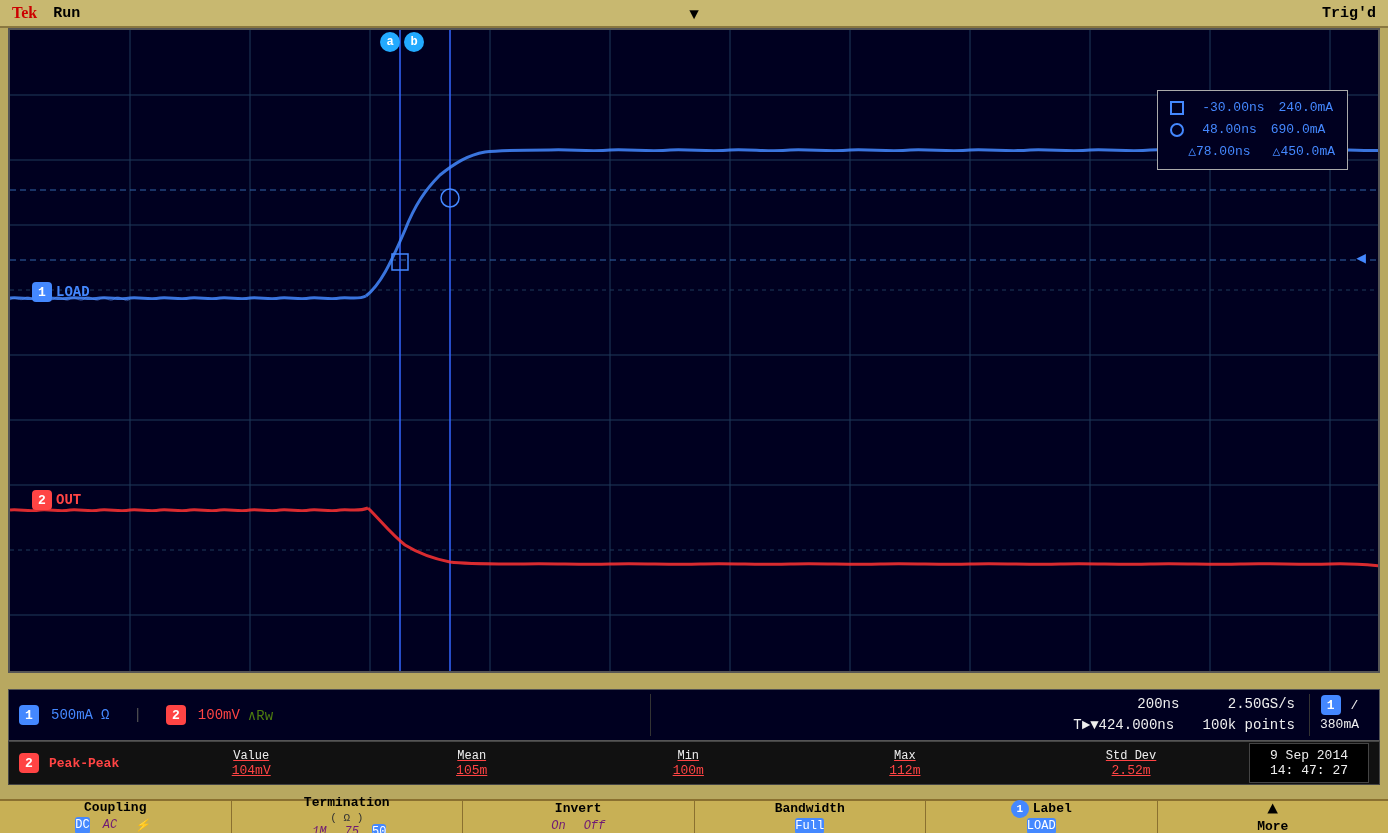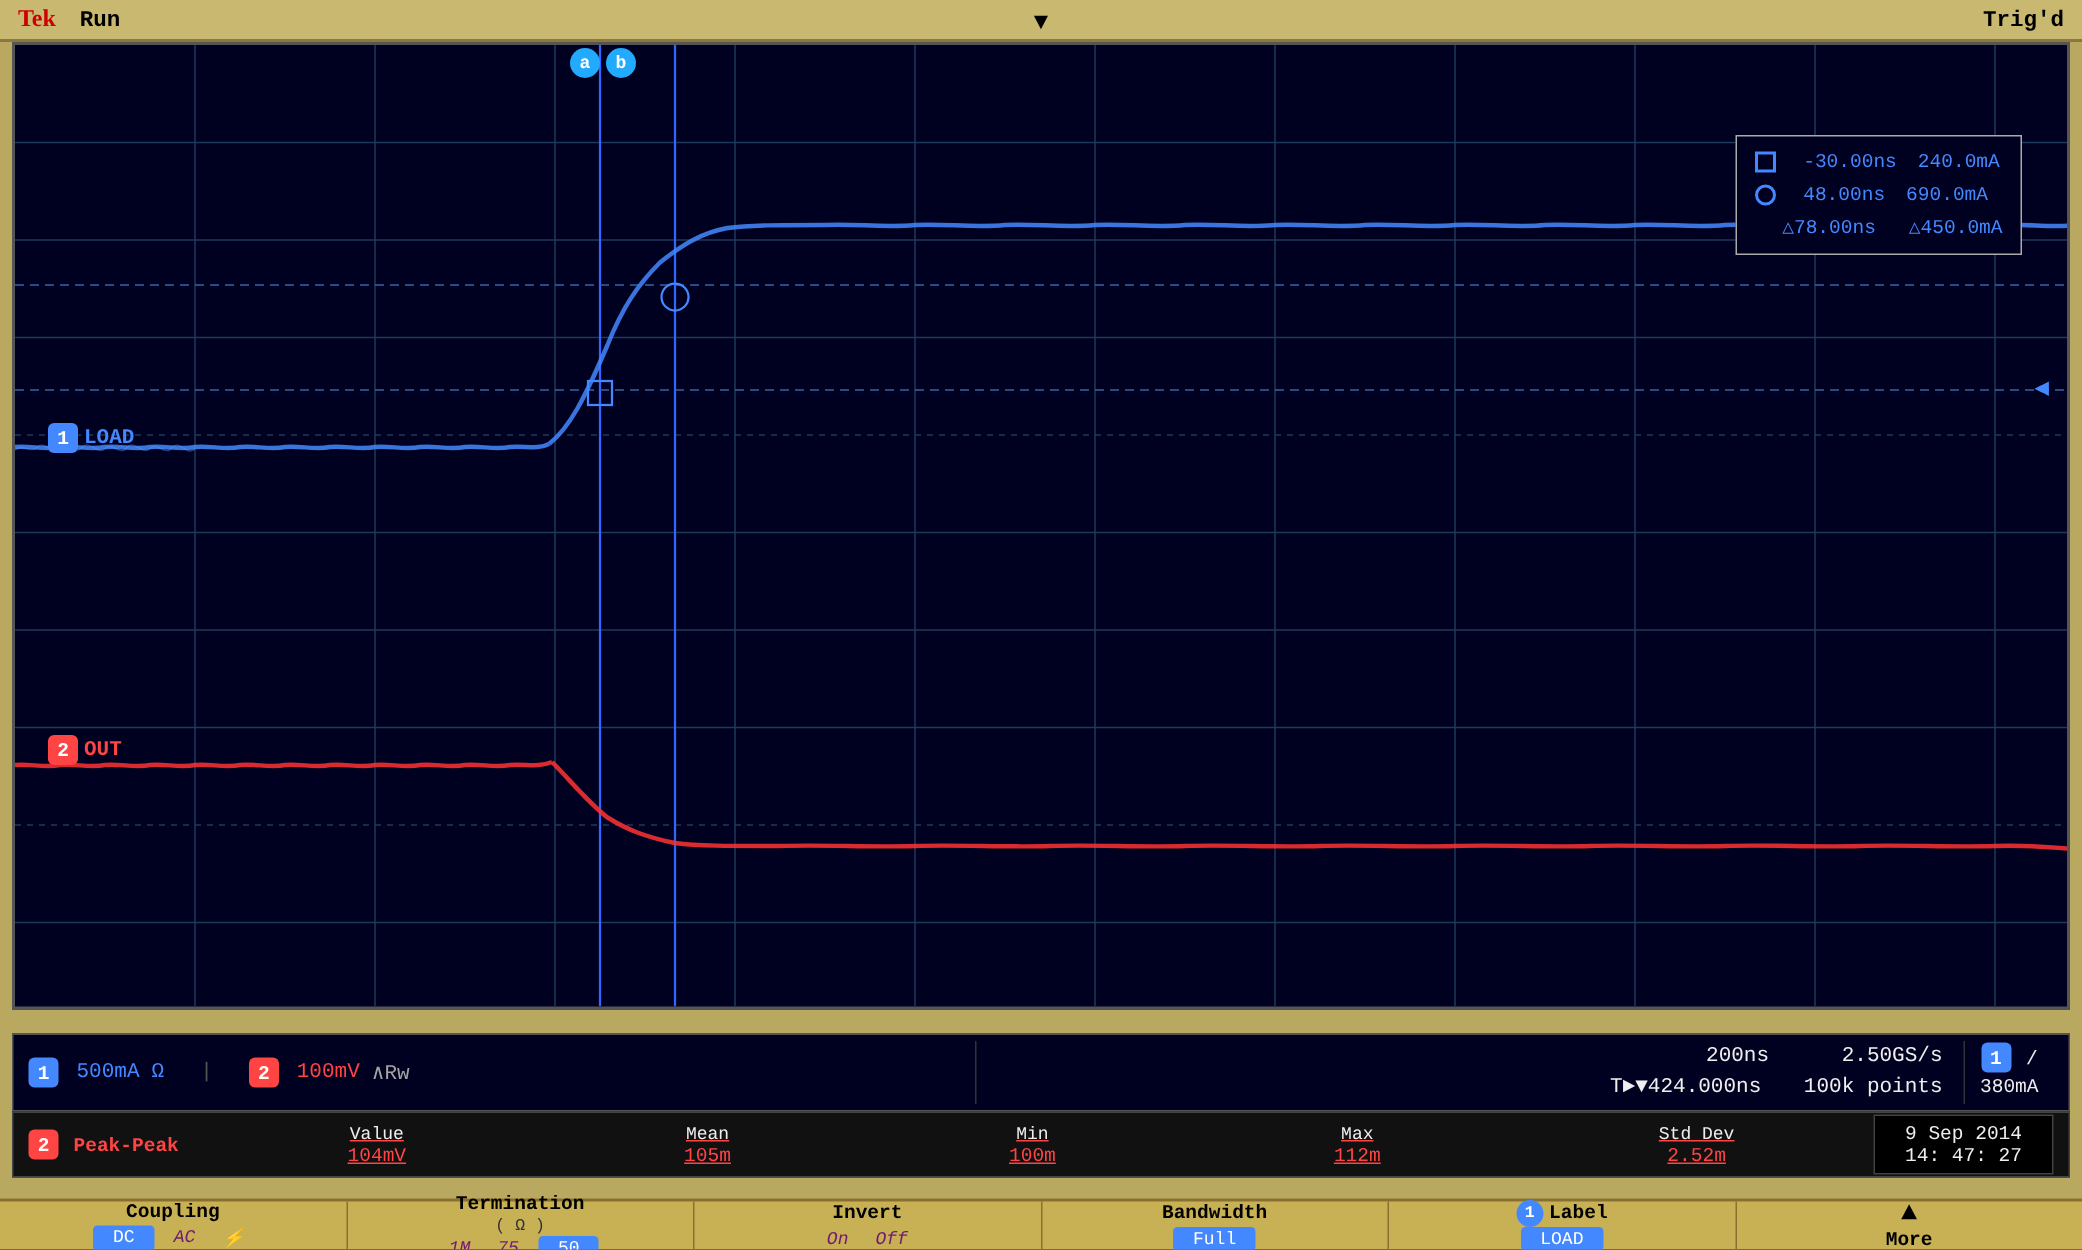--- a/index.html
+++ b/index.html
@@ -247,21 +247,21 @@
       color: #333;
     }
     .tb-btn .btn-options {
       display: flex;
       gap: 8px;
       font-size: 12px;
     }
     .tb-btn .btn-options span.active {
       background: #4488ff;
       color: #fff;
-      padding: 1px 13px;
+      padding: 1px 0;
       border-radius: 3px;
     }
     .tb-btn .btn-options span.inactive {
       color: #701a75;
       padding: 1px 5px;
       font-style: italic;
     }
     .tb-btn .badge-1 {
       display: inline-flex;
       align-items: center;
@@ -401,21 +401,21 @@
 </div>
 
 <div id="info-bar">
   <div id="ch-settings">
     <span class="ch-badge blue">1</span>
     <span style="color:#4488ff;font-size:14px;">500mA</span>
     <span style="color:#4488ff;font-size:14px;">Ω</span>
     <span style="margin: 0 16px;color:#555;">|</span>
     <span class="ch-badge red">2</span>
     <span style="color:#ff4444;font-size:14px;">100mV</span>
-    <span style="color:#a3a3a3;font-size:14px;">∧Rw</span>
+    <span style="color:#4d7c0f;font-size:14px;">∧Rw</span>
   </div>
   <div id="time-settings">
     <div>
       <span>200ns</span>
       <span style="margin-left:40px;">2.50GS/s</span>
     </div>
     <div>
       <span>T►▼424.000ns</span>
       <span style="margin-left:20px;">100k points</span>
     </div>

